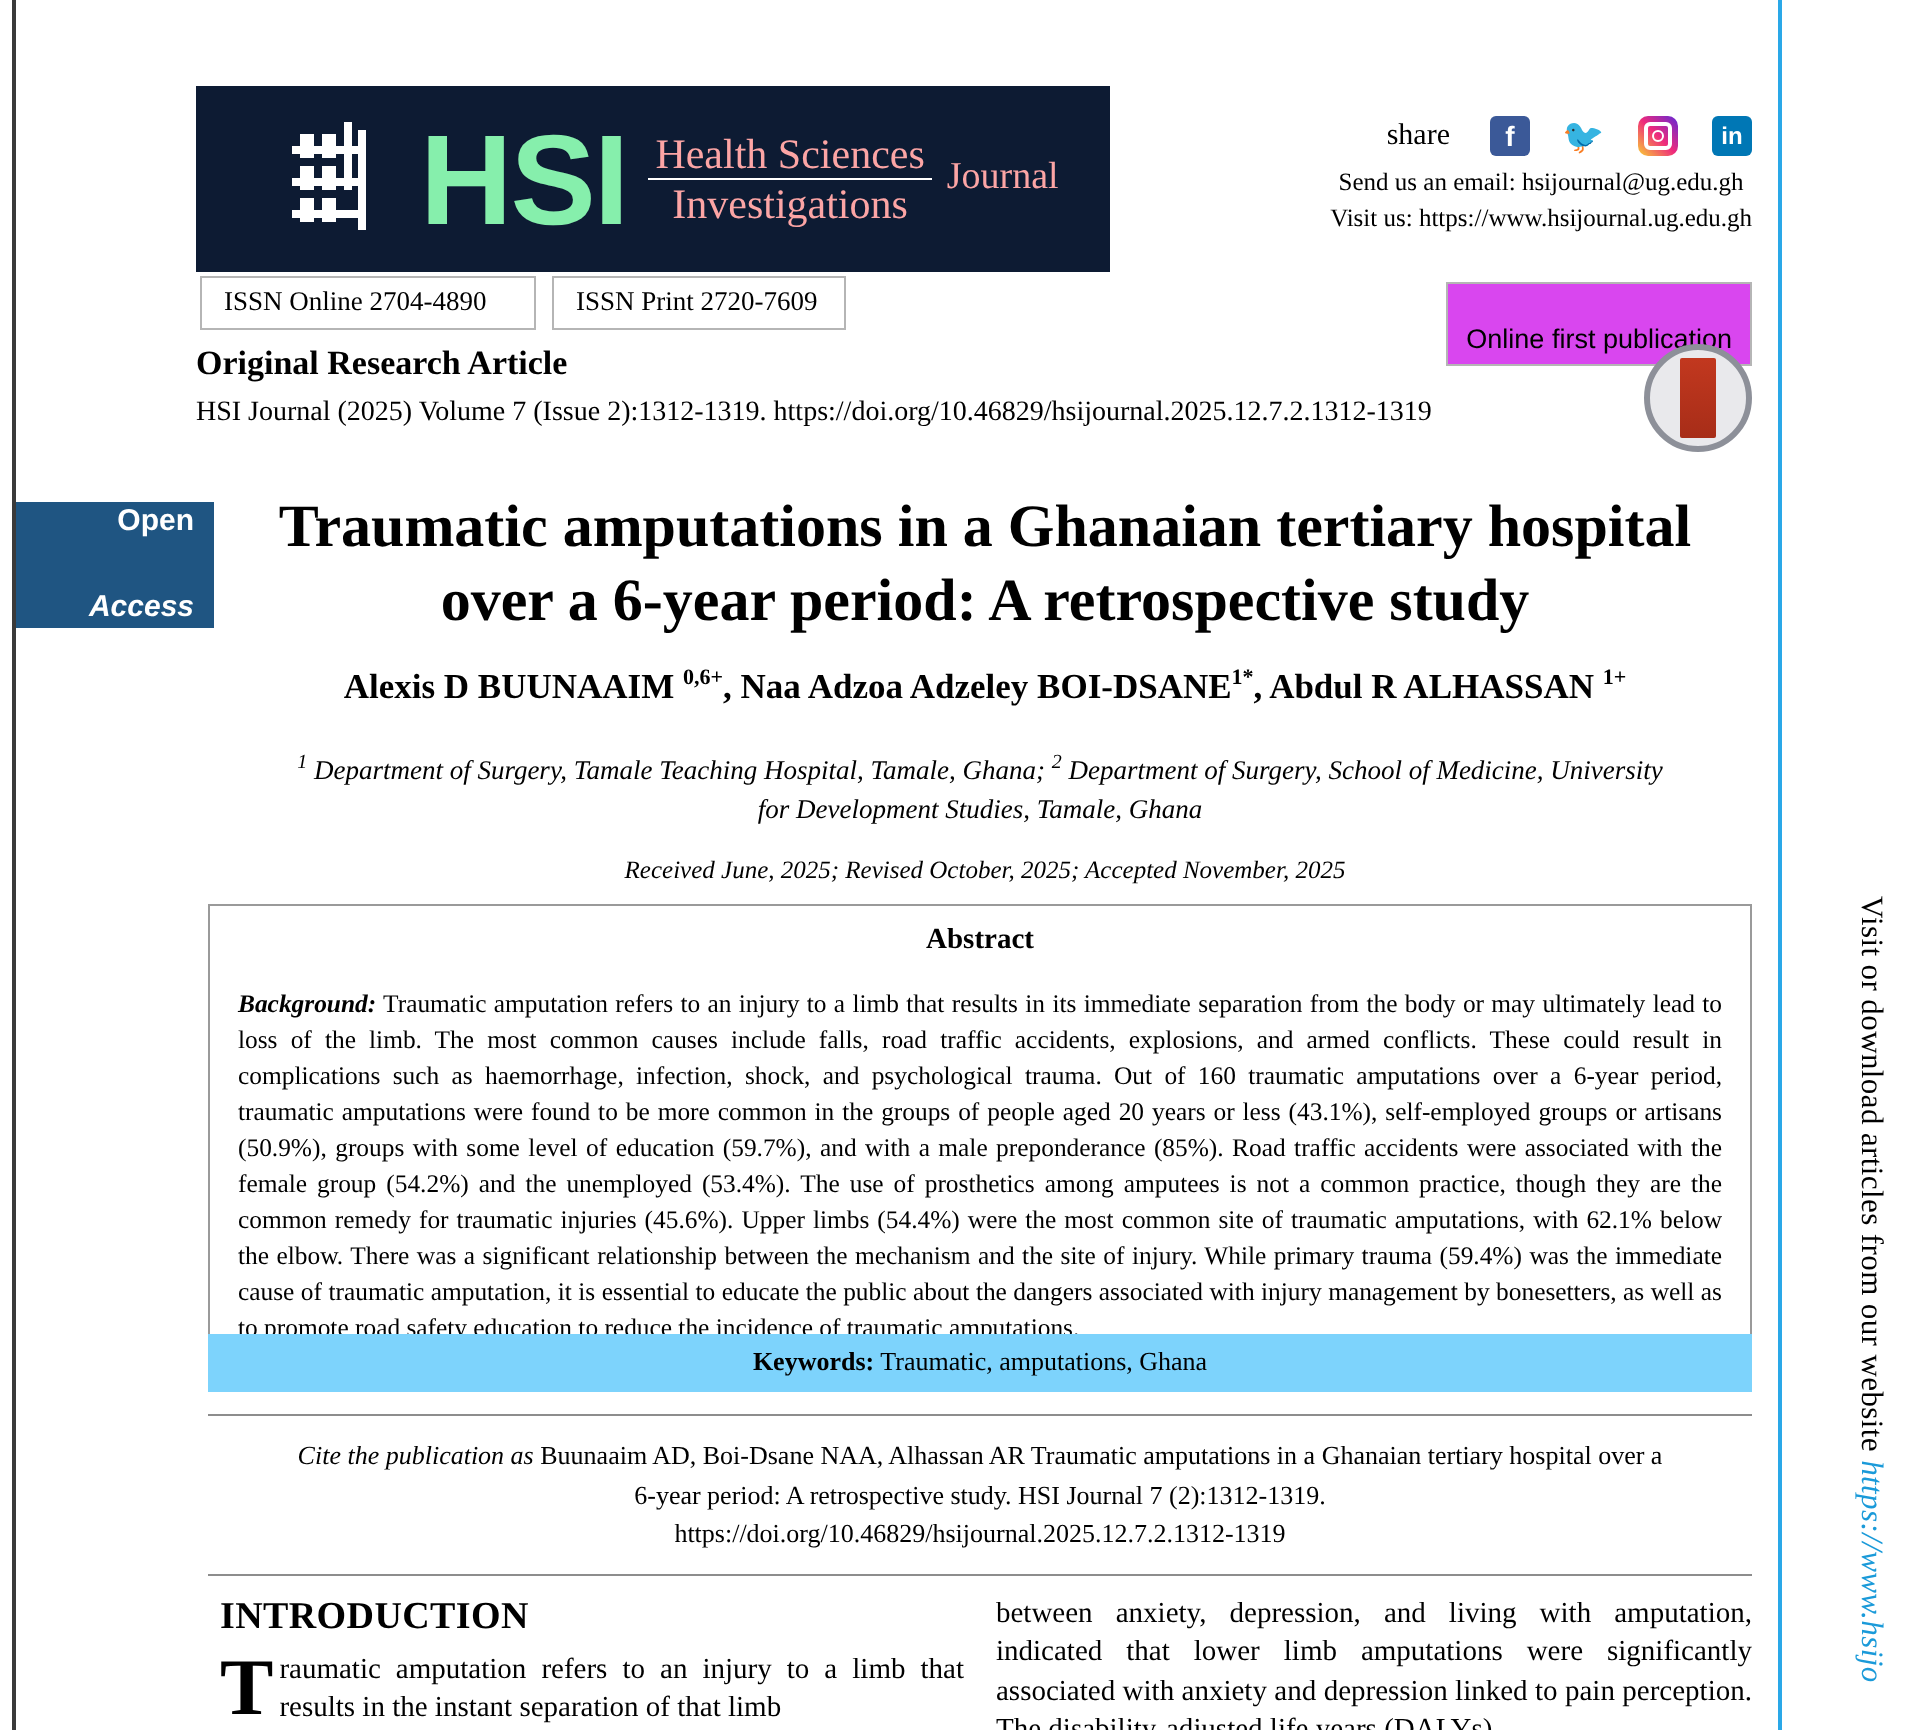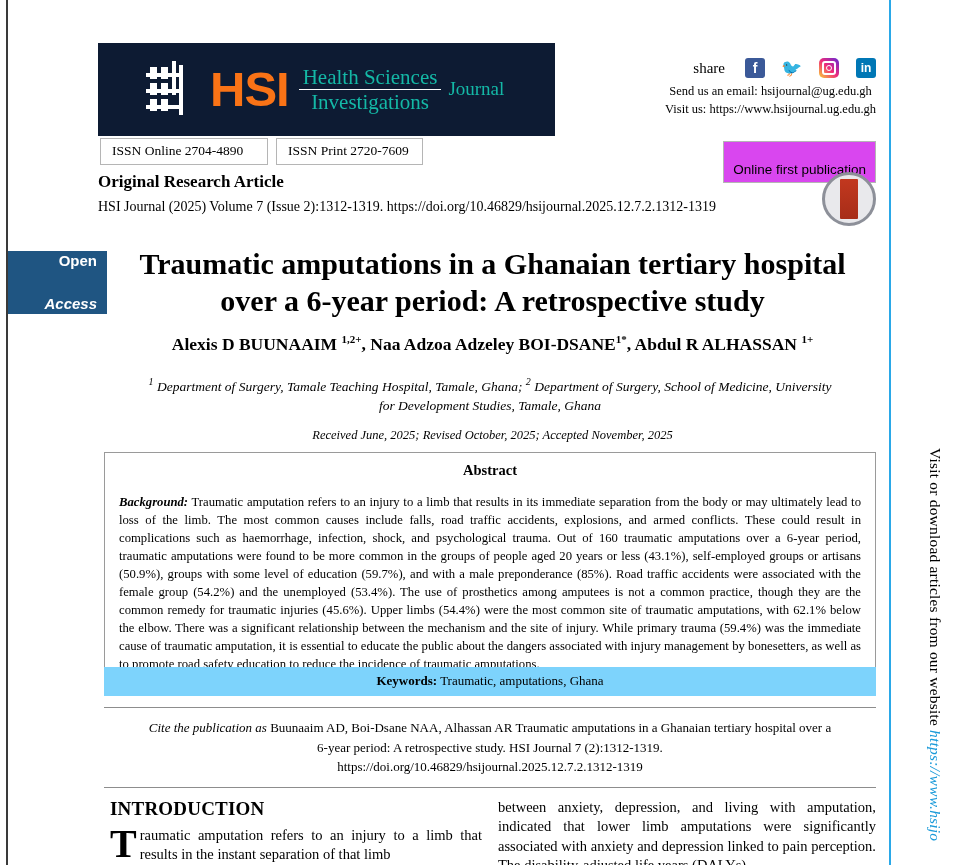--- a/index.html
+++ b/index.html
@@ -51,30 +51,30 @@
   }
   .logo-mark {
     width: 58px;
     height: 58px;
     position: relative;
     flex: 0 0 auto;
     margin-right: 6px;
   }
   .logo-mark svg { display:block; }
   .logo-hsi {
-    color: #f97316;
+    color: #86efac;
     font-family: "Liberation Sans", "DejaVu Sans", sans-serif;
     font-weight: bold;
-    font-size: 49px;
+    font-size: 64px;
     letter-spacing: -1px;
     line-height: 1;
     margin-right: 10px;
   }
   .logo-words {
-    color: #14b8a6;
+    color: #fca5a5;
     font-family: "Liberation Serif", serif;
     line-height: 1.06;
     font-size: 21px;
     display: flex;
     align-items: flex-start;
   }
   .logo-stack {
     display: inline-block;
     text-align: center;
   }
@@ -507,21 +507,21 @@
     <span class="oa1">Open</span>
     <span class="oa2">Access</span>
   </div>
 
   <div class="title">
     <div>Traumatic amputations in a Ghanaian tertiary hospital</div>
     <div>over a 6-year period: A retrospective study</div>
   </div>
 
   <div class="authors">
-    Alexis D BUUNAAIM <sup>1,2+</sup>, Naa Adzoa Adzeley BOI-DSANE<sup>1*</sup>, Abdul R ALHASSAN <sup>1+</sup>
+    Alexis D BUUNAAIM <sup>0,6+</sup>, Naa Adzoa Adzeley BOI-DSANE<sup>1*</sup>, Abdul R ALHASSAN <sup>1+</sup>
   </div>
 
   <div class="affil">
     <sup>1</sup> Department of Surgery, Tamale Teaching Hospital, Tamale, Ghana; <sup>2</sup> Department of Surgery, School of Medicine, University for Development Studies, Tamale, Ghana
   </div>
 
   <div class="dates">Received June, 2025; Revised October, 2025; Accepted November, 2025</div>
 
   <div class="abstract-box">
     <div class="abstract-head">Abstract</div>

